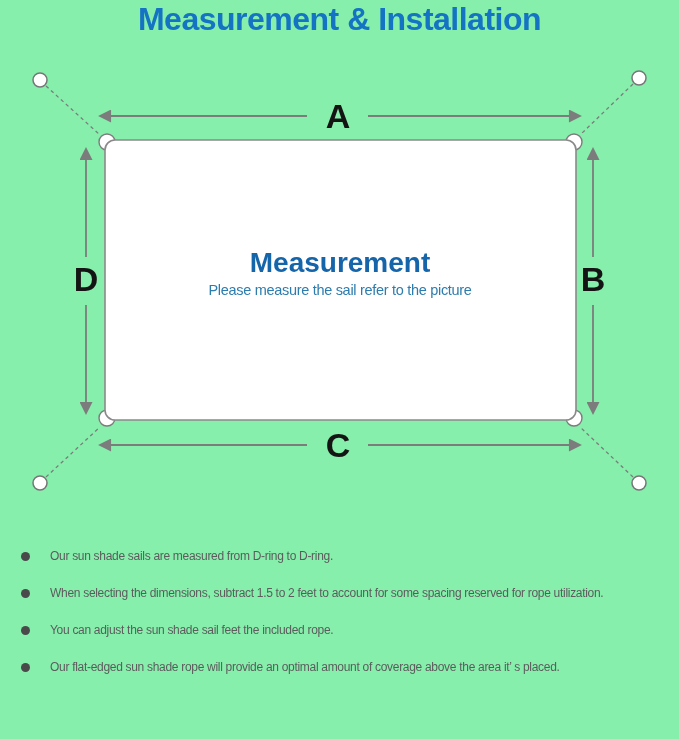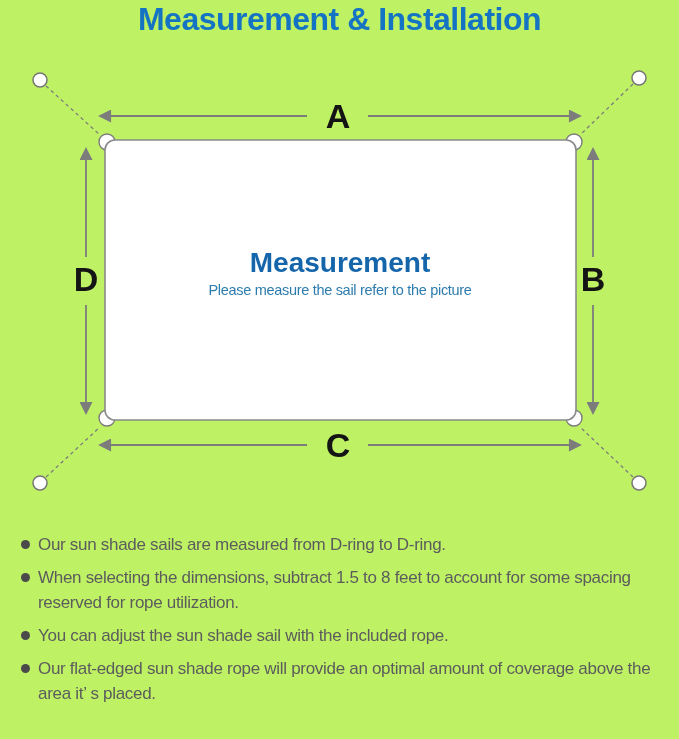--- a/index.html
+++ b/index.html
@@ -3,21 +3,21 @@
 <meta charset="utf-8">
 <style>
   html, body { margin: 0; padding: 0; }
   body {
     width: 679px; height: 739px;
     background: #ffffff;
     font-family: "Liberation Sans", sans-serif;
     position: relative;
     overflow: hidden;
   }
-  .canvas { position: absolute; inset: 0; background: #bef264; }
+  .canvas { position: absolute; inset: 0; background: #86efac; }
 
   h1.page-title {
     position: absolute; top: -3px; left: 0; right: 0;
     margin: 0;
     text-align: center;
     font-size: 32px; line-height: 44px;
     font-weight: bold;
     letter-spacing: -0.5px;
     color: #1573c4;
   }
@@ -25,25 +25,26 @@
   svg.diagram { position: absolute; top: 50px; left: 0; }
   svg.diagram text { font-family: "Liberation Sans", sans-serif; }
   .dim-label { font-size: 34px; font-weight: bold; fill: #141414; }
   .center-heading { font-size: 28px; font-weight: bold; fill: #1565ab; }
   .center-sub { font-size: 14.5px; fill: #2d7cae; letter-spacing: -0.3px; }
 
   .notes {
     position: absolute; top: 532px; left: 21px; right: 4px;
   }
   .note {
-    display: flex; align-items: flex-start; gap: 8px;
+    display: flex; align-items: flex-start; gap: 20px;
     margin-bottom: 8px;
-    font-size: 17px; line-height: 25px;
+    font-size: 12px; line-height: 25px;
     letter-spacing: -0.3px;
     color: #5c5c5c;
+    margin-top: 12px;
   }
   .dot {
     flex: 0 0 auto;
     width: 9px; height: 9px; border-radius: 50%;
     background: #4a4a4a;
     margin-top: 8px;
   }
 </style>
 </head>
 <body>
@@ -96,25 +97,25 @@
     <text x="340" y="245" text-anchor="middle" class="center-sub">Please measure the sail refer to the picture</text>
   </svg>
 
   <div class="notes">
     <div class="note">
       <span class="dot"></span>
       <span>Our sun shade sails are measured from D-ring to D-ring.</span>
     </div>
     <div class="note">
       <span class="dot"></span>
-      <span>When selecting the dimensions, subtract 1.5 to 8 feet to account for some spacing reserved for rope utilization.</span>
+      <span>When selecting the dimensions, subtract 1.5 to 2 feet to account for some spacing reserved for rope utilization.</span>
     </div>
     <div class="note">
       <span class="dot"></span>
-      <span>You can adjust the sun shade sail with the included rope.</span>
+      <span>You can adjust the sun shade sail feet the included rope.</span>
     </div>
     <div class="note">
       <span class="dot"></span>
       <span>Our flat-edged sun shade rope will provide an optimal amount of coverage above the area it’ s placed.</span>
     </div>
   </div>
 
 </div>
 
 </body></html>

